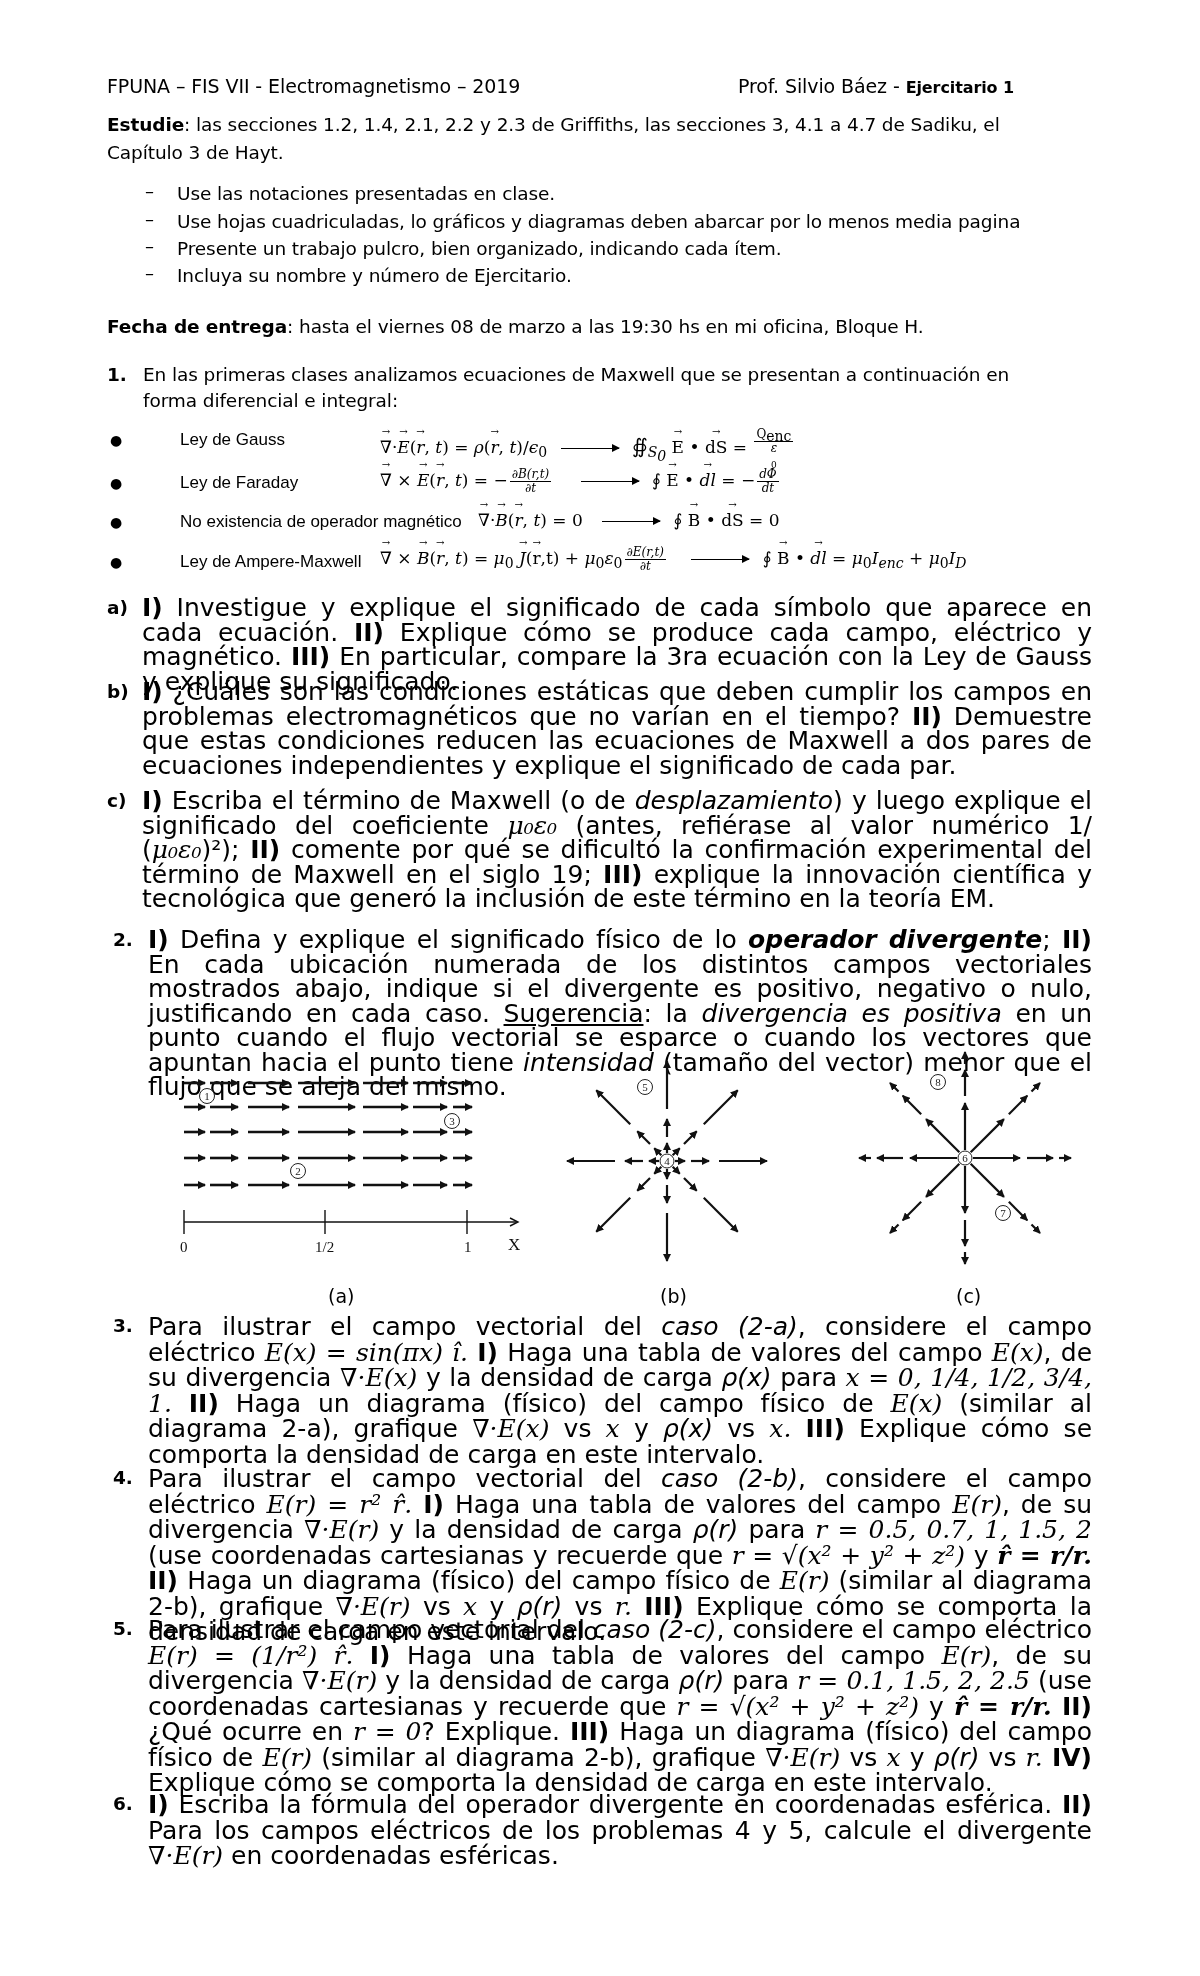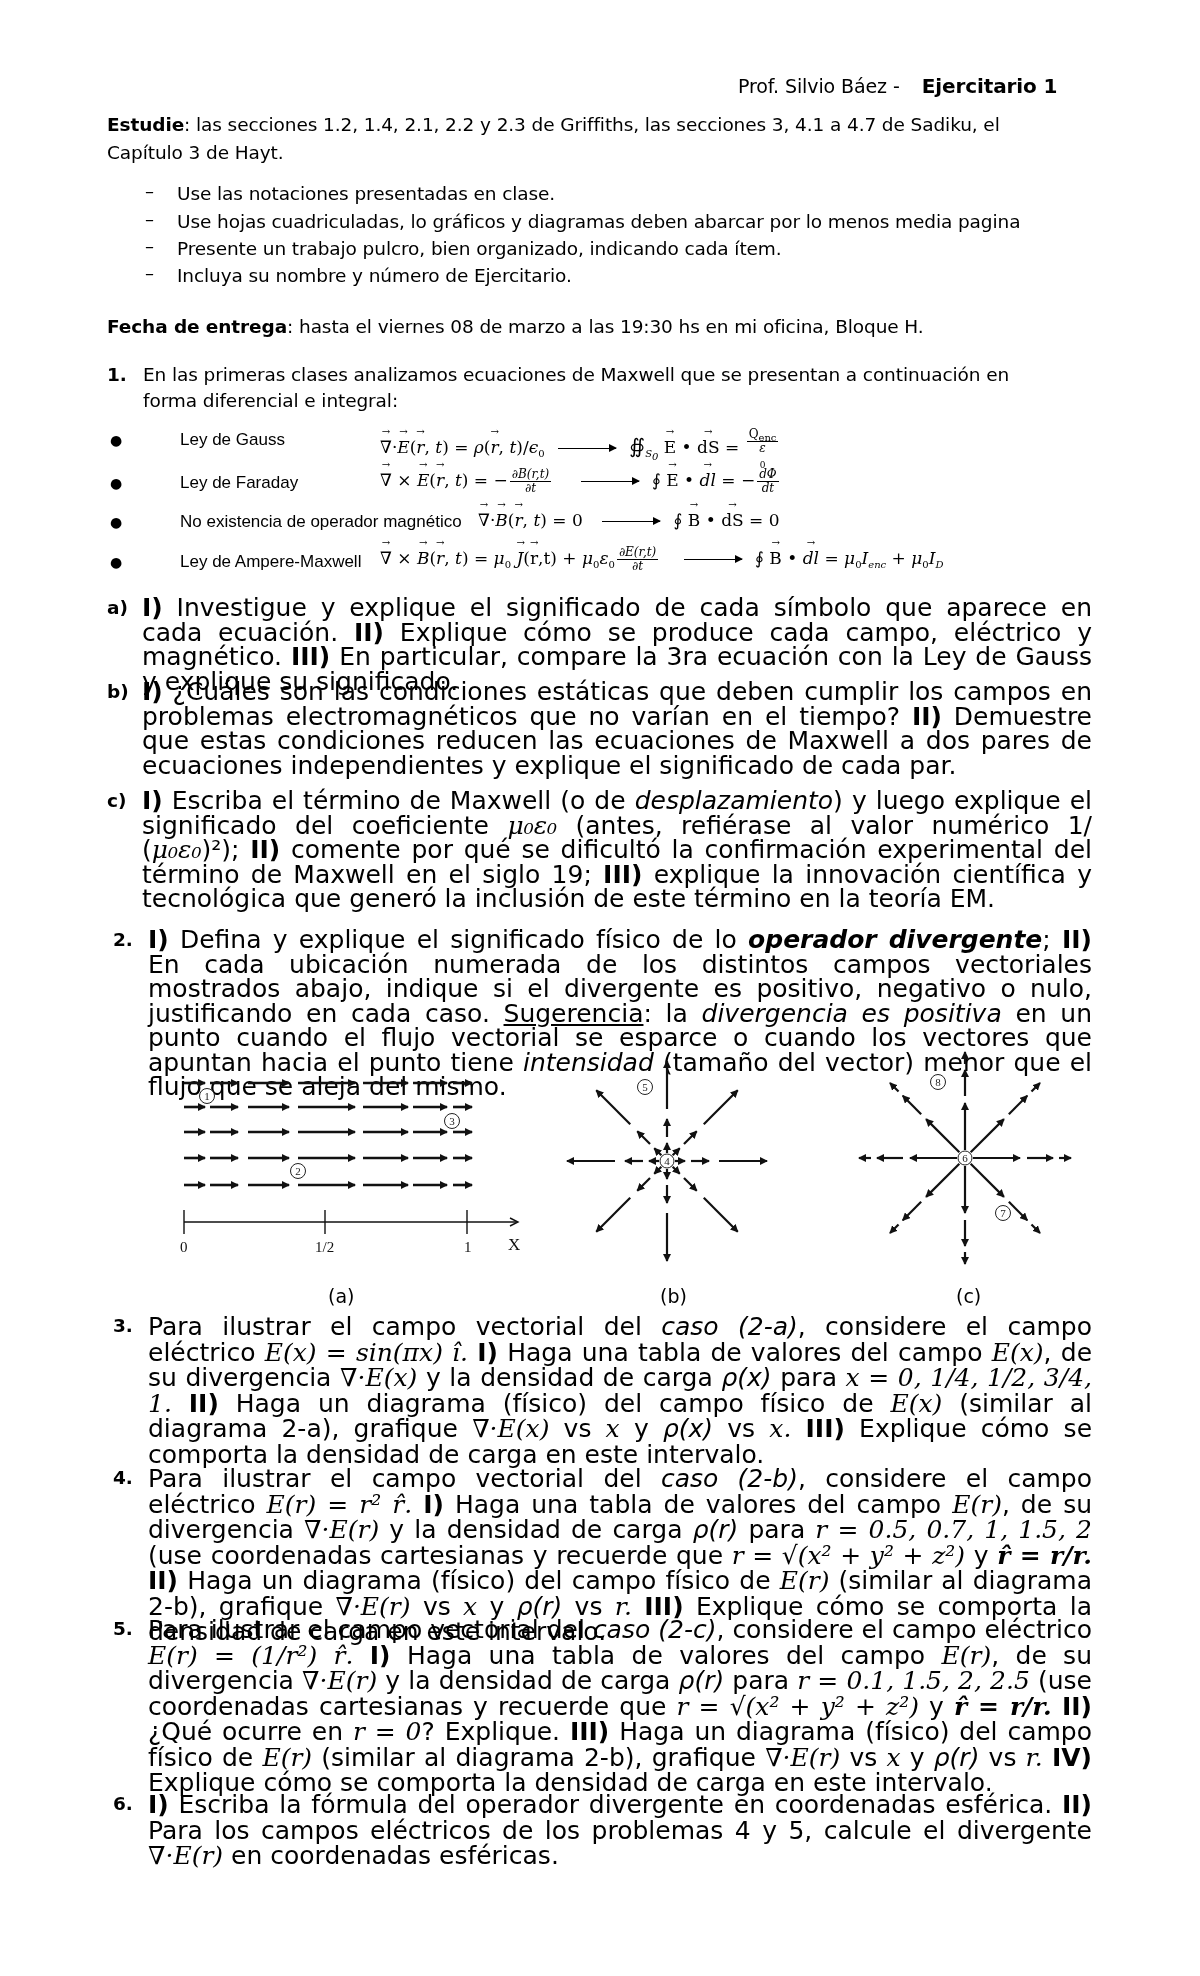--- a/index.html
+++ b/index.html
@@ -18,31 +18,32 @@
   .eqlabel { position: absolute; left: 180px; font-family: "Liberation Sans", sans-serif; font-size: 17px; }
   .eq { position: absolute; font-family: "DejaVu Serif", serif; font-size: 17px; white-space: nowrap; }
   .frac { display: inline-block; vertical-align: middle; text-align: center; font-size: 12px; line-height: 13px; margin: 0 2px; }
   .frac > span { display: block; }
   .frac .num { border-bottom: 1px solid #000; padding: 0 2px; }
   .arrow-long { display: inline-block; width: 58px; height: 1px; background: #000; position: relative; vertical-align: middle; margin: 0 8px; }
   .arrow-long::after { content: ""; position: absolute; right: -1px; top: -4px; border-left: 8px solid #000; border-top: 4px solid transparent; border-bottom: 4px solid transparent; }
   .vec { position: relative; display: inline-block; }
   .vec::before { content: "\2192"; position: absolute; top: -11px; left: 0; right: 0; text-align: center; font-size: 10px; font-style: normal; }
   .caption { position: absolute; font-size: 19px; font-family: "DejaVu Sans", sans-serif; }
-  sub { font-size: 10px; line-height: 0; }
+  sub { font-size: 14px; line-height: 0; }
   svg text { font-family: "Liberation Serif", serif; }
 </style>
 </head>
 <body>
 
 <div class="page">
 
+  <div class="t" style="left:107px; top:72px; font-size:19px;">FPUNA – FIS VII - Electromagnetismo –  2019</div>
   <div class="t" style="left:738px; top:72px; font-size:19px;">
     <span>Prof. Silvio Báez  -</span>
-    <span class="b" style="font-size:20px; margin-left:16px;">Ejercitario 1</span>
+    <span class="b" style="font-size:16px; margin-left:0;">Ejercitario 1</span>
   </div>
 
   <div class="t" style="left:107px; top:111px;"><span class="b">Estudie</span><span>: las secciones 1.2, 1.4, 2.1, 2.2 y 2.3 de Griffiths, las secciones 3, 4.1 a 4.7 de Sadiku, el</span></div>
   <div class="t" style="left:107px; top:139px;">Capítulo 3 de Hayt.</div>
 
   <div>
     <div class="dash" style="top:180px;">–</div>
     <div class="t" style="left:177px; top:180px;">Use las notaciones presentadas en clase.</div>
     <div class="dash" style="top:208px;">–</div>
     <div class="t" style="left:177px; top:208px;">Use hojas cuadriculadas, lo gráficos y diagramas deben abarcar por lo menos media pagina</div>

